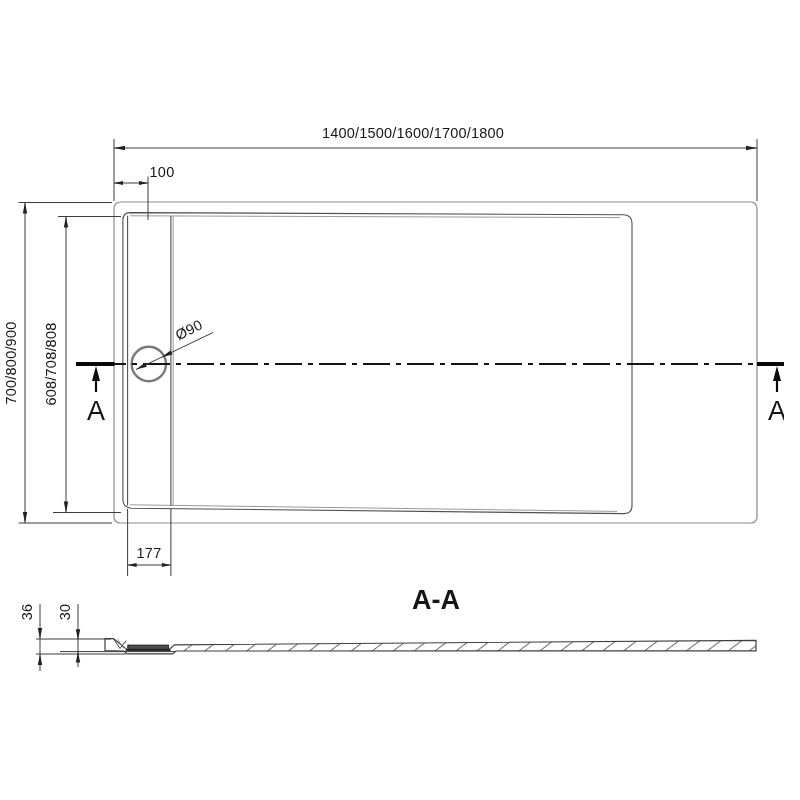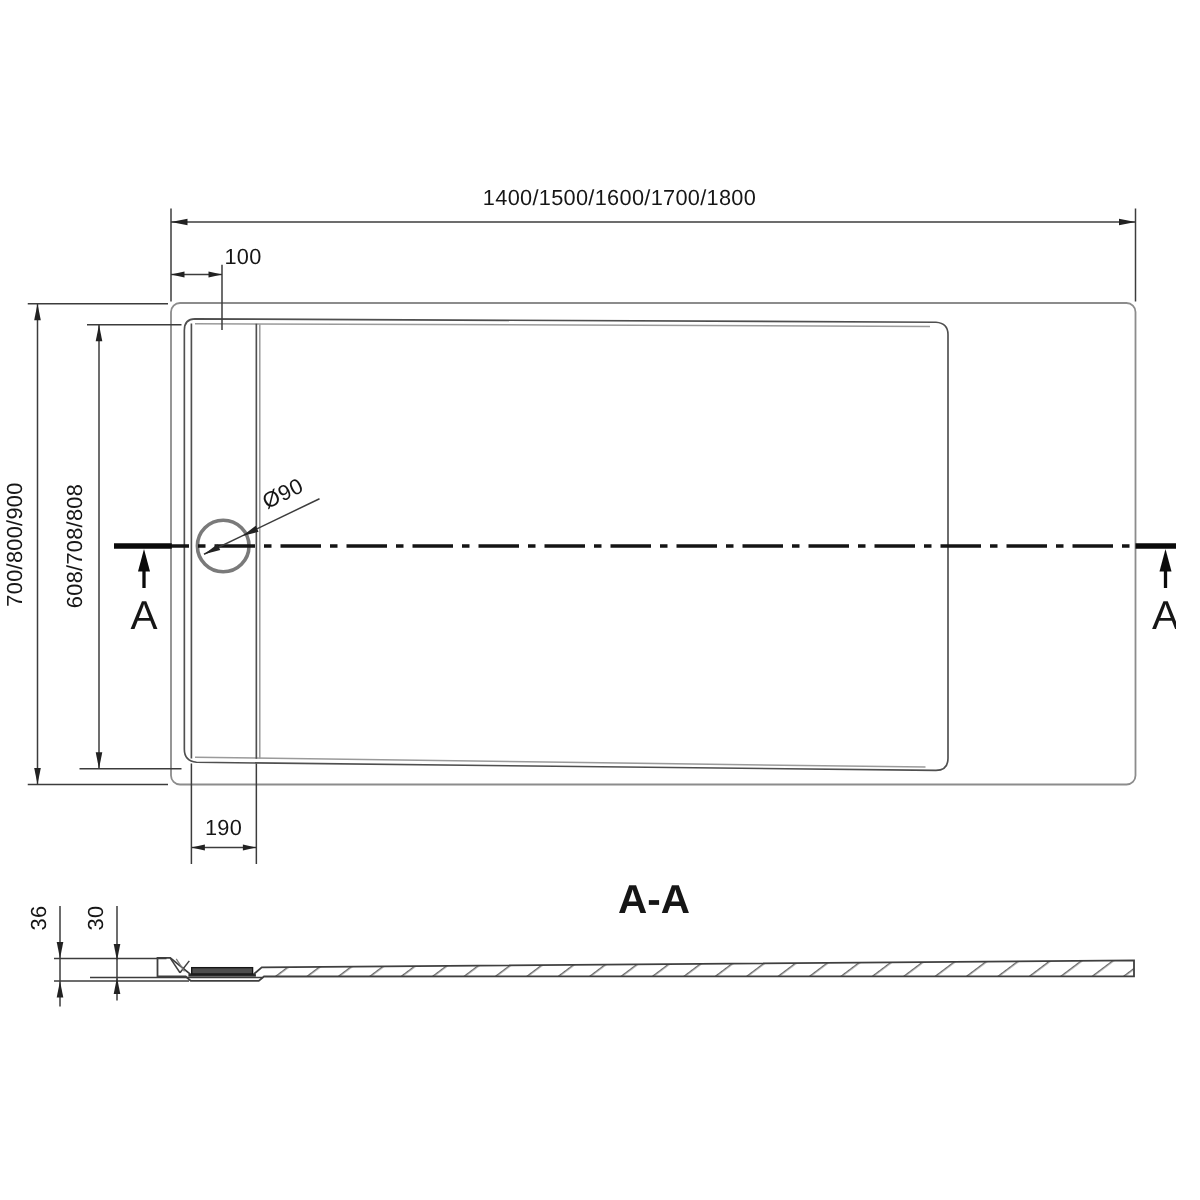--- a/index.html
+++ b/index.html
@@ -130,21 +130,21 @@
   <div class="label dim-label" style="left:413px;top:133px;">1400/1500/1600/1700/1800</div>
 
   <div class="label dim-label" style="left:130px;top:171.5px;margin-left:32px;">100</div>
 
   <div class="label dim-label rot90" style="left:11px;top:363px;">700/800/900</div>
 
   <div class="label dim-label rot90" style="left:51px;top:364px;">608/708/808</div>
 
   <div class="label dim-label rot-diag" style="left:189px;top:330px;">Ø90</div>
 
-  <div class="label dim-label" style="left:149px;top:553px;">190</div>
+  <div class="label dim-label" style="left:149px;top:553px;">177</div>
 
   <div class="label marker" style="left:96px;top:411px;">A</div>
 
   <div class="label marker" style="left:777px;top:411px;">A</div>
 
   <div class="label marker" style="left:436px;top:600px;font-weight:bold;">A-A</div>
 
   <div class="label dim-label rot90" style="left:27px;top:612px;">36</div>
 
   <div class="label dim-label rot90" style="left:65px;top:612px;">30</div>

